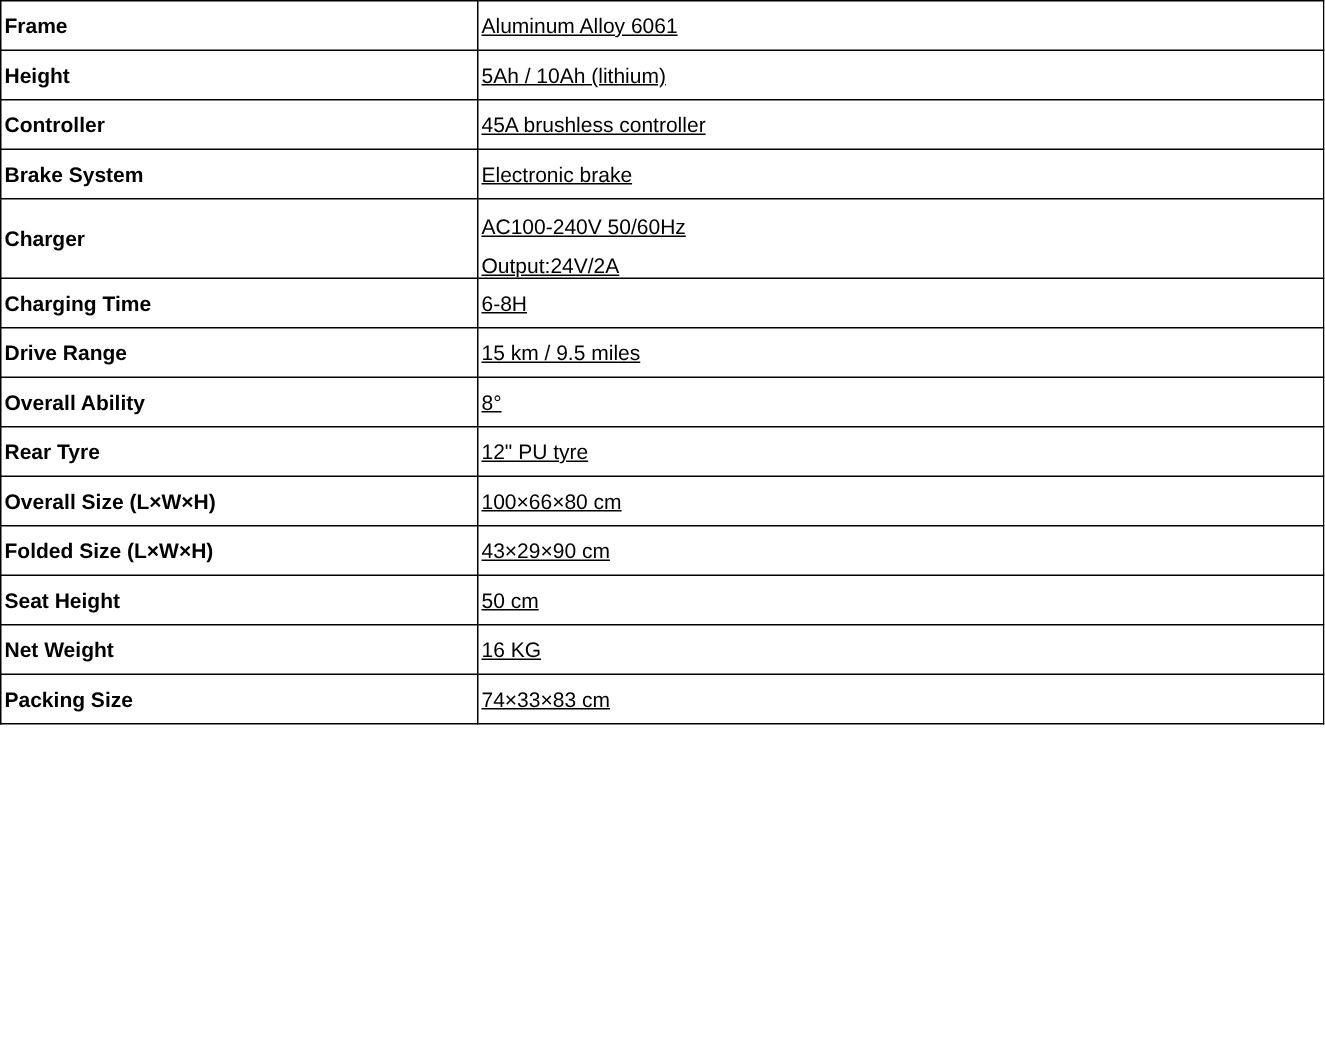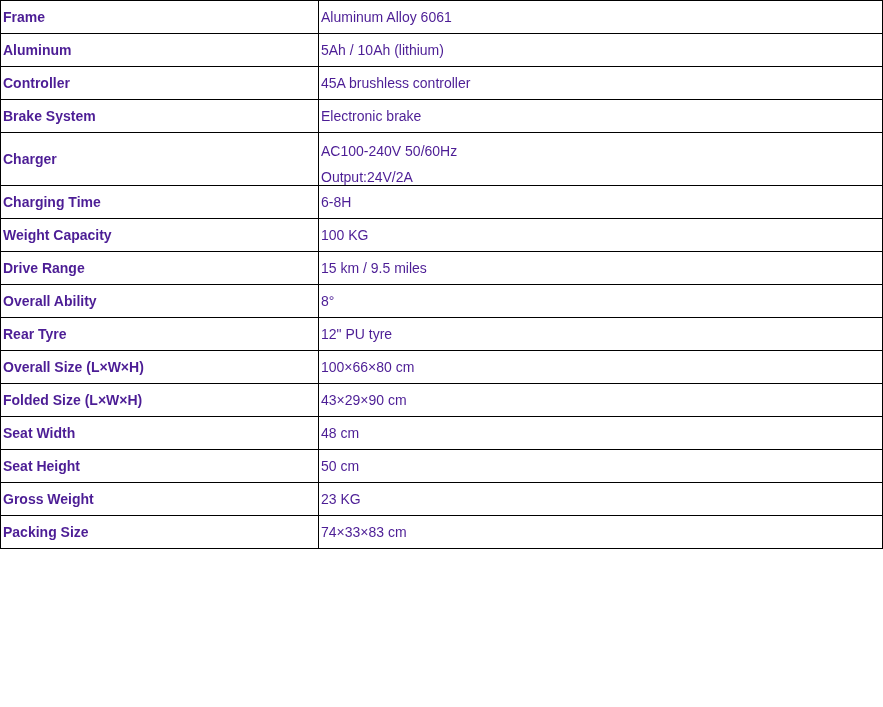--- a/index.html
+++ b/index.html
@@ -3,45 +3,45 @@
   <meta charset="utf-8">
   <style>
     html, body { margin: 0; padding: 0; background: #ffffff; }
     body { width: 883px; height: 707px; overflow: hidden; }
     table.spec {
       border-collapse: collapse;
       width: 883px;
       table-layout: fixed;
       font-family: "Liberation Sans", sans-serif;
       font-size: 14px;
-      color: #4c1d95;
+      color: #000000;
     }
     table.spec td {
       border: 1px solid #000;
       padding: 0 2px;
       vertical-align: middle;
       height: 32px;
       line-height: 16px;
     }
     table.spec td.label { width: 313px; font-weight: bold; }
-    table.spec td.value { font-weight: normal; }
+    table.spec td.value { font-weight: normal; text-decoration: underline; }
     table.spec tr.tall td { height: 45px; }
     .line { display: block; margin-top: 10px; }
   </style>
 </head>
 <body>
 
 <table class="spec">
   <tbody>
     <tr>
       <td class="label">Frame</td>
       <td class="value">Aluminum Alloy 6061</td>
     </tr>
     <tr>
-      <td class="label">Aluminum</td>
+      <td class="label">Height</td>
       <td class="value">5Ah / 10Ah (lithium)</td>
     </tr>
     <tr>
       <td class="label">Controller</td>
       <td class="value">45A brushless controller</td>
     </tr>
     <tr>
       <td class="label">Brake System</td>
       <td class="value">Electronic brake</td>
     </tr>
@@ -50,53 +50,45 @@
       <td class="value">
         <span class="line">AC100-240V 50/60Hz</span>
         <span class="line">Output:24V/2A</span>
       </td>
     </tr>
     <tr>
       <td class="label">Charging Time</td>
       <td class="value">6-8H</td>
     </tr>
     <tr>
-      <td class="label">Weight Capacity</td>
-      <td class="value">100 KG</td>
-    </tr>
-    <tr>
       <td class="label">Drive Range</td>
       <td class="value">15 km / 9.5 miles</td>
     </tr>
     <tr>
       <td class="label">Overall Ability</td>
       <td class="value">8°</td>
     </tr>
     <tr>
       <td class="label">Rear Tyre</td>
       <td class="value">12" PU tyre</td>
     </tr>
     <tr>
       <td class="label">Overall Size (L×W×H)</td>
       <td class="value">100×66×80 cm</td>
     </tr>
     <tr>
       <td class="label">Folded Size (L×W×H)</td>
       <td class="value">43×29×90 cm</td>
     </tr>
     <tr>
-      <td class="label">Seat Width</td>
-      <td class="value">48 cm</td>
-    </tr>
-    <tr>
       <td class="label">Seat Height</td>
       <td class="value">50 cm</td>
     </tr>
     <tr>
-      <td class="label">Gross Weight</td>
-      <td class="value">23 KG</td>
+      <td class="label">Net Weight</td>
+      <td class="value">16 KG</td>
     </tr>
     <tr>
       <td class="label">Packing Size</td>
       <td class="value">74×33×83 cm</td>
     </tr>
   </tbody>
 </table>
 
 </body></html>

